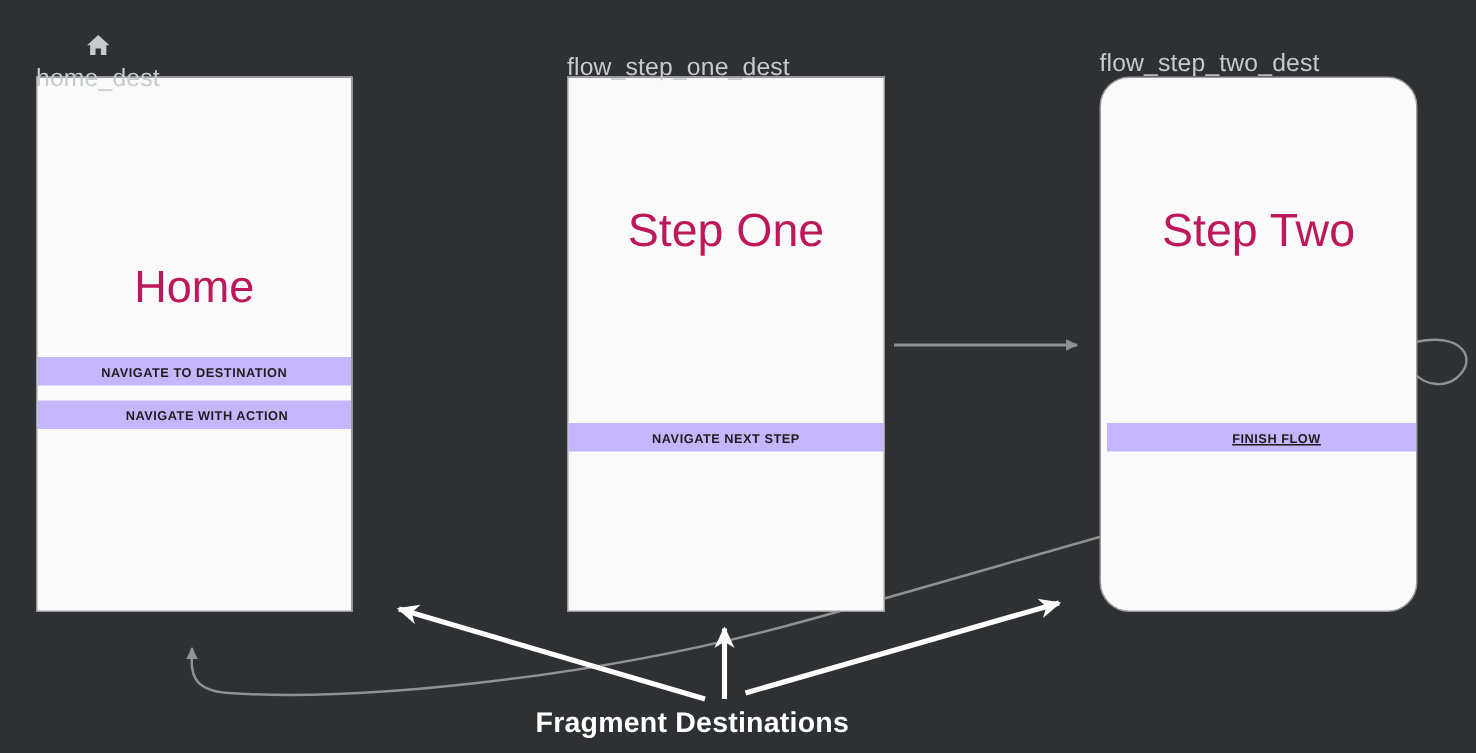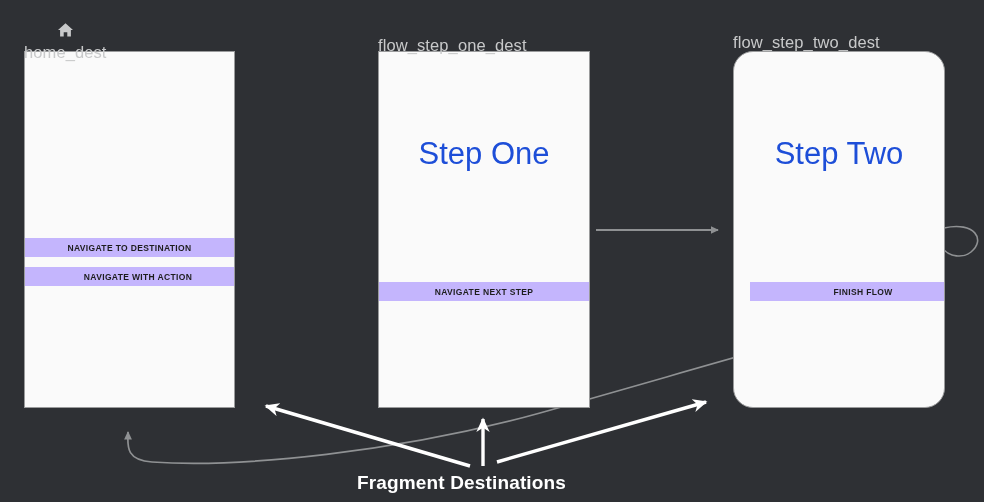--- a/index.html
+++ b/index.html
@@ -59,21 +59,21 @@
     border: 1px solid #9a9b9c;
     box-sizing: border-box;
     z-index: 2;
     overflow: hidden;
   }
   .phone-title {
     position: absolute;
     left: 0;
     right: 0;
     text-align: center;
-    color: #1d4ed8;
+    color: #be185d;
     font-weight: 400;
   }
   .btn {
     position: absolute;
     background: #c4b5fd;
     color: #1d1d1d;
     font-size: 8.5px;
     font-weight: bold;
     letter-spacing: 0.35px;
     text-align: center;
@@ -90,21 +90,21 @@
   #home-btn-2       { left: 0px; top: 215px; width: 226px; height: 19px; }
 
   
   #phone-step-one   { left: 378px; top: 51px; width: 212px; height: 357px; }
   #phone-step-one .phone-title { top: 84px; font-size: 31px; }
   #step-one-btn     { left: 0px; top: 230px; width: 210px; height: 19px; }
 
   
   #phone-step-two   { left: 733px; top: 51px; width: 212px; height: 357px; border-radius: 20px; }
   #phone-step-two .phone-title { top: 84px; font-size: 31px; }
-  #step-two-btn     { left: 16px; top: 230px; width: 226px; height: 19px; }
+  #step-two-btn     { left: 4px; top: 230px; width: 226px; height: 19px; text-decoration: underline; }
 
   
   .caption {
     position: absolute;
     color: #ffffff;
     font-weight: bold;
     font-size: 19px;
     letter-spacing: 0.15px;
     white-space: nowrap;
     z-index: 6;
@@ -140,20 +140,21 @@
 
   <div class="dest-label" style="left:378px; top:36px;">
     <span>flow_step_one_dest</span>
   </div>
 
   <div class="dest-label" style="left:733px; top:21px;margin-top:12px;">
     <span>flow_step_two_dest</span>
   </div>
 
   <div class="phone" id="phone-home">
+    <div class="phone-title">Home</div>
     <div class="btn" id="home-btn-1">NAVIGATE TO DESTINATION</div>
     <div class="btn" id="home-btn-2">NAVIGATE WITH ACTION</div>
   </div>
 
   <div class="phone" id="phone-step-one">
     <div class="phone-title">Step One</div>
     <div class="btn" id="step-one-btn">NAVIGATE NEXT STEP</div>
   </div>
 
   <div class="phone" id="phone-step-two">

